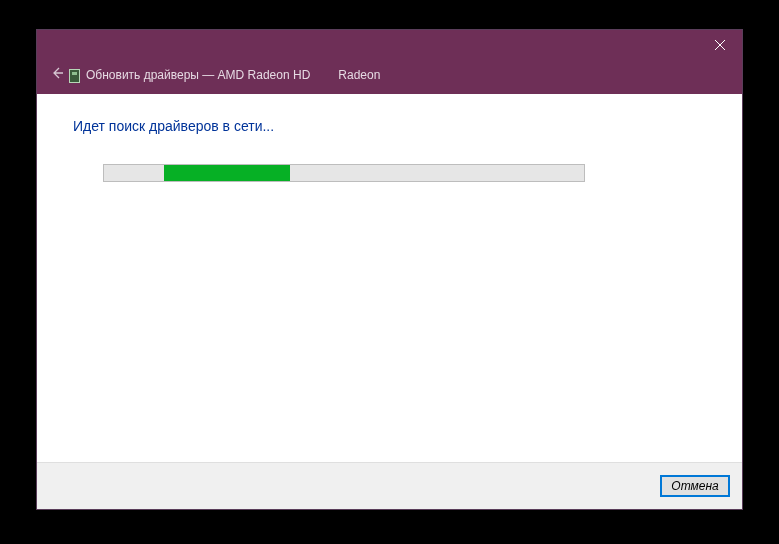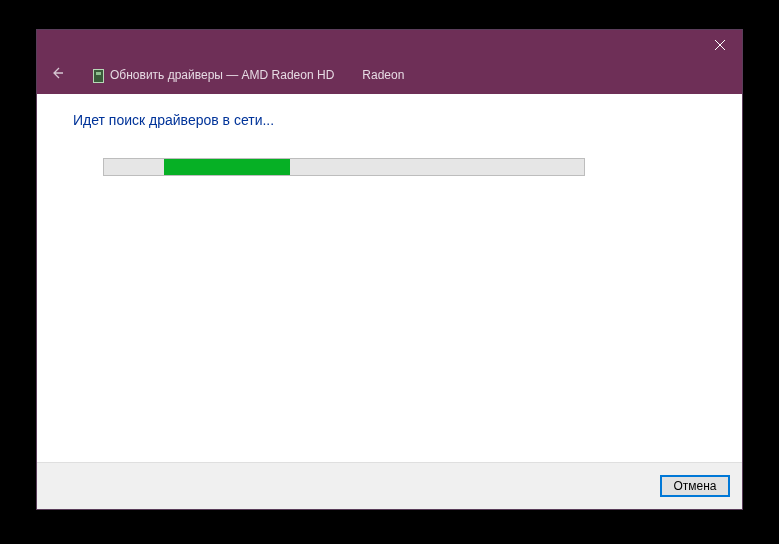--- a/index.html
+++ b/index.html
@@ -23,21 +23,21 @@
       flex-direction: column;
     }
     .titlebar {
       height: 64px;
       background: #6e2f57;
       position: relative;
       color: #e6dce4;
       display: flex;
       align-items: flex-end;
       padding-bottom: 12px;
-      padding-left: 56px;
+      padding-left: 32px;
     }
     .close-btn {
       position: absolute;
       right: 0;
       top: 0;
       width: 45px;
       height: 30px;
       display: flex;
       align-items: center;
       justify-content: center;
@@ -65,21 +65,21 @@
       top: 1px;
     }
     .title-text {
       font-size: 12px;
       color: #e6dae3;
       display: flex;
       align-items: center;
     }
     .content {
       flex: 1;
-      padding: 18px 36px 0 36px;
+      padding: 24px 36px 0 36px;
     }
     .status-text {
       color: #003399;
       font-size: 14px;
     }
     .progress-container {
       margin-top: 30px;
       margin-left: 30px;
       width: 482px;
       height: 18px;
@@ -109,20 +109,21 @@
       width: 70px;
       height: 22px;
       background: #e1e1e1;
       border: 2px solid #0078d7;
       font-size: 12px;
       font-family: inherit;
       cursor: pointer;
       display: flex;
       align-items: center;
       justify-content: center;
+      font-style: italic;
     }
   </style>
 </head>
 <body>
 
 <div class="dialog">
   <div class="titlebar">
     <div class="close-btn">
       <span>
         <svg viewBox="0 0 10 10">

